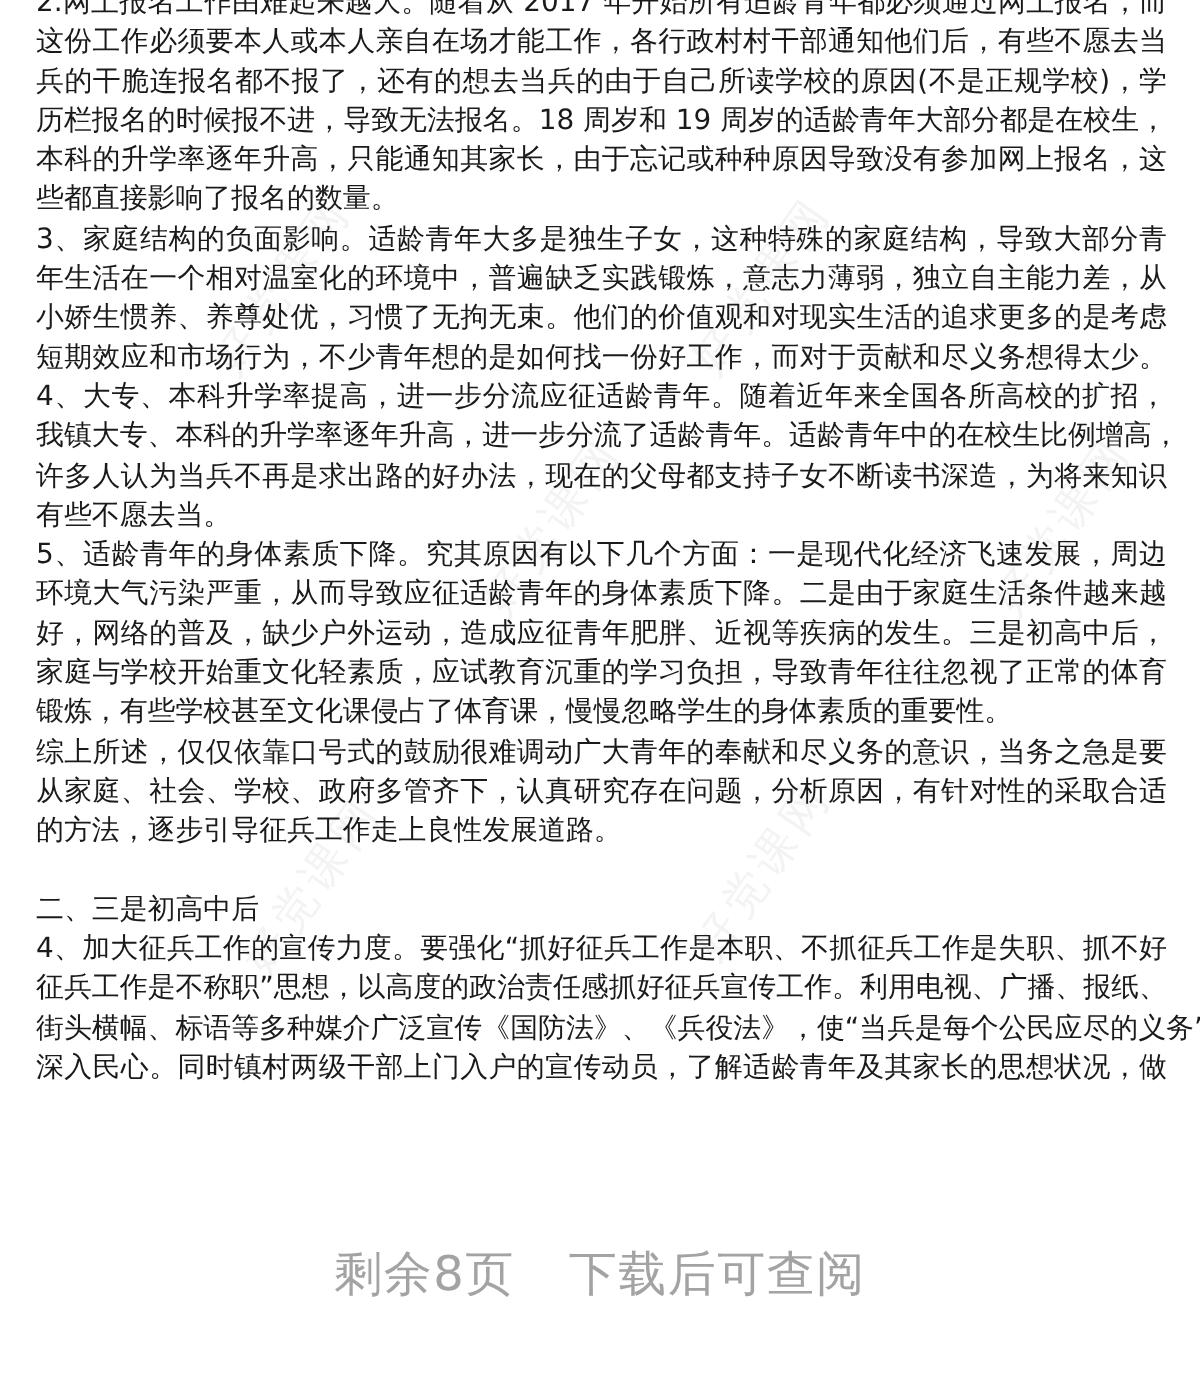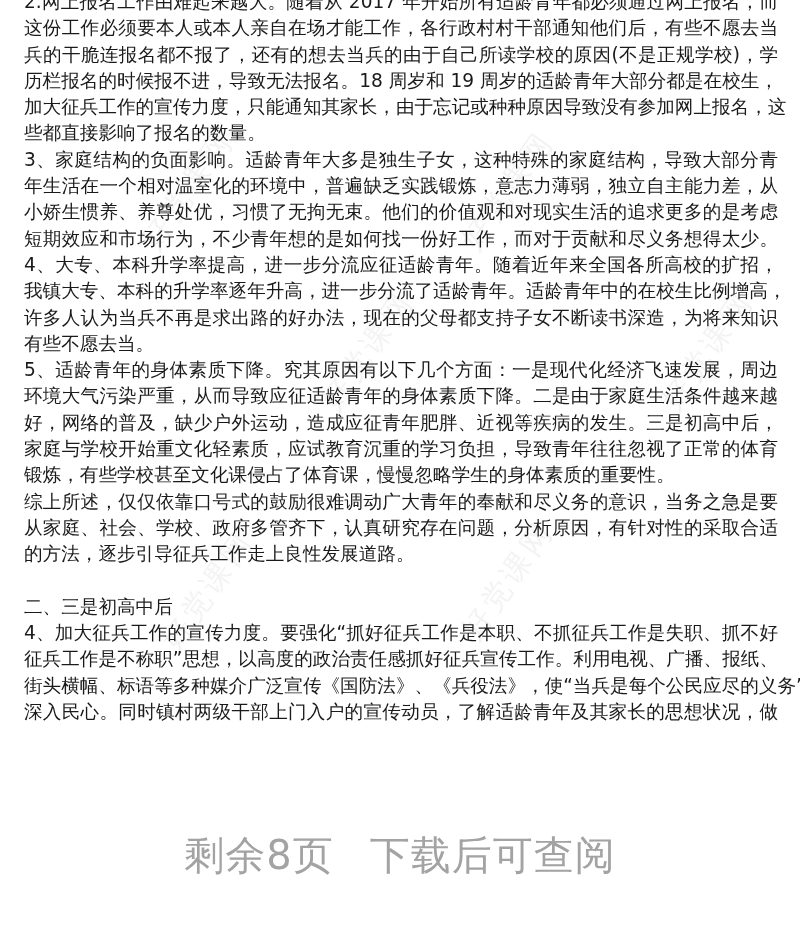--- a/index.html
+++ b/index.html
@@ -52,21 +52,21 @@
     white-space: nowrap;
     pointer-events: none;
     letter-spacing: 4px;
   }
   .footer-note {
     position: absolute;
     left: 0;
     top: 828px;
     width: 800px;
     text-align: center;
-    font-size: 40px;
+    font-size: 32px;
     color: #a3a3a3;
     letter-spacing: 1px;
   }
   .footer-note .gap {
     display: inline-block;
     width: 36px;
   }
 </style>
 </head>
 <body>
@@ -78,21 +78,21 @@
   <div class="watermark" style="left:300px; top:330px;">好党课网</div>
   <div class="watermark" style="left:640px; top:330px;">好党课网</div>
   <div class="watermark" style="left:140px; top:570px;">好党课网</div>
   <div class="watermark" style="left:440px; top:560px;">好党课网</div>
 
   <div class="doc-body">
     <div class="line">2.网上报名工作由难起来越大。随着从 2017 年开始所有适龄青年都必须通过网上报名，而</div>
     <div class="line">这份工作必须要本人或本人亲自在场才能工作，各行政村村干部通知他们后，有些不愿去当</div>
     <div class="line">兵的干脆连报名都不报了，还有的想去当兵的由于自己所读学校的原因(不是正规学校)，学</div>
     <div class="line">历栏报名的时候报不进，导致无法报名。18 周岁和 19 周岁的适龄青年大部分都是在校生，</div>
-    <div class="line">加大征兵工作的宣传力度，只能通知其家长，由于忘记或种种原因导致没有参加网上报名，这</div>
+    <div class="line">本科的升学率逐年升高，只能通知其家长，由于忘记或种种原因导致没有参加网上报名，这</div>
     <div class="line last">些都直接影响了报名的数量。</div>
     <div class="line">3、家庭结构的负面影响。适龄青年大多是独生子女，这种特殊的家庭结构，导致大部分青</div>
     <div class="line">年生活在一个相对温室化的环境中，普遍缺乏实践锻炼，意志力薄弱，独立自主能力差，从</div>
     <div class="line">小娇生惯养、养尊处优，习惯了无拘无束。他们的价值观和对现实生活的追求更多的是考虑</div>
     <div class="line">短期效应和市场行为，不少青年想的是如何找一份好工作，而对于贡献和尽义务想得太少。</div>
     <div class="line">4、大专、本科升学率提高，进一步分流应征适龄青年。随着近年来全国各所高校的扩招，</div>
     <div class="line">我镇大专、本科的升学率逐年升高，进一步分流了适龄青年。适龄青年中的在校生比例增高，</div>
     <div class="line">许多人认为当兵不再是求出路的好办法，现在的父母都支持子女不断读书深造，为将来知识</div>
     <div class="line last">有些不愿去当。</div>
     <div class="line">5、适龄青年的身体素质下降。究其原因有以下几个方面：一是现代化经济飞速发展，周边</div>

